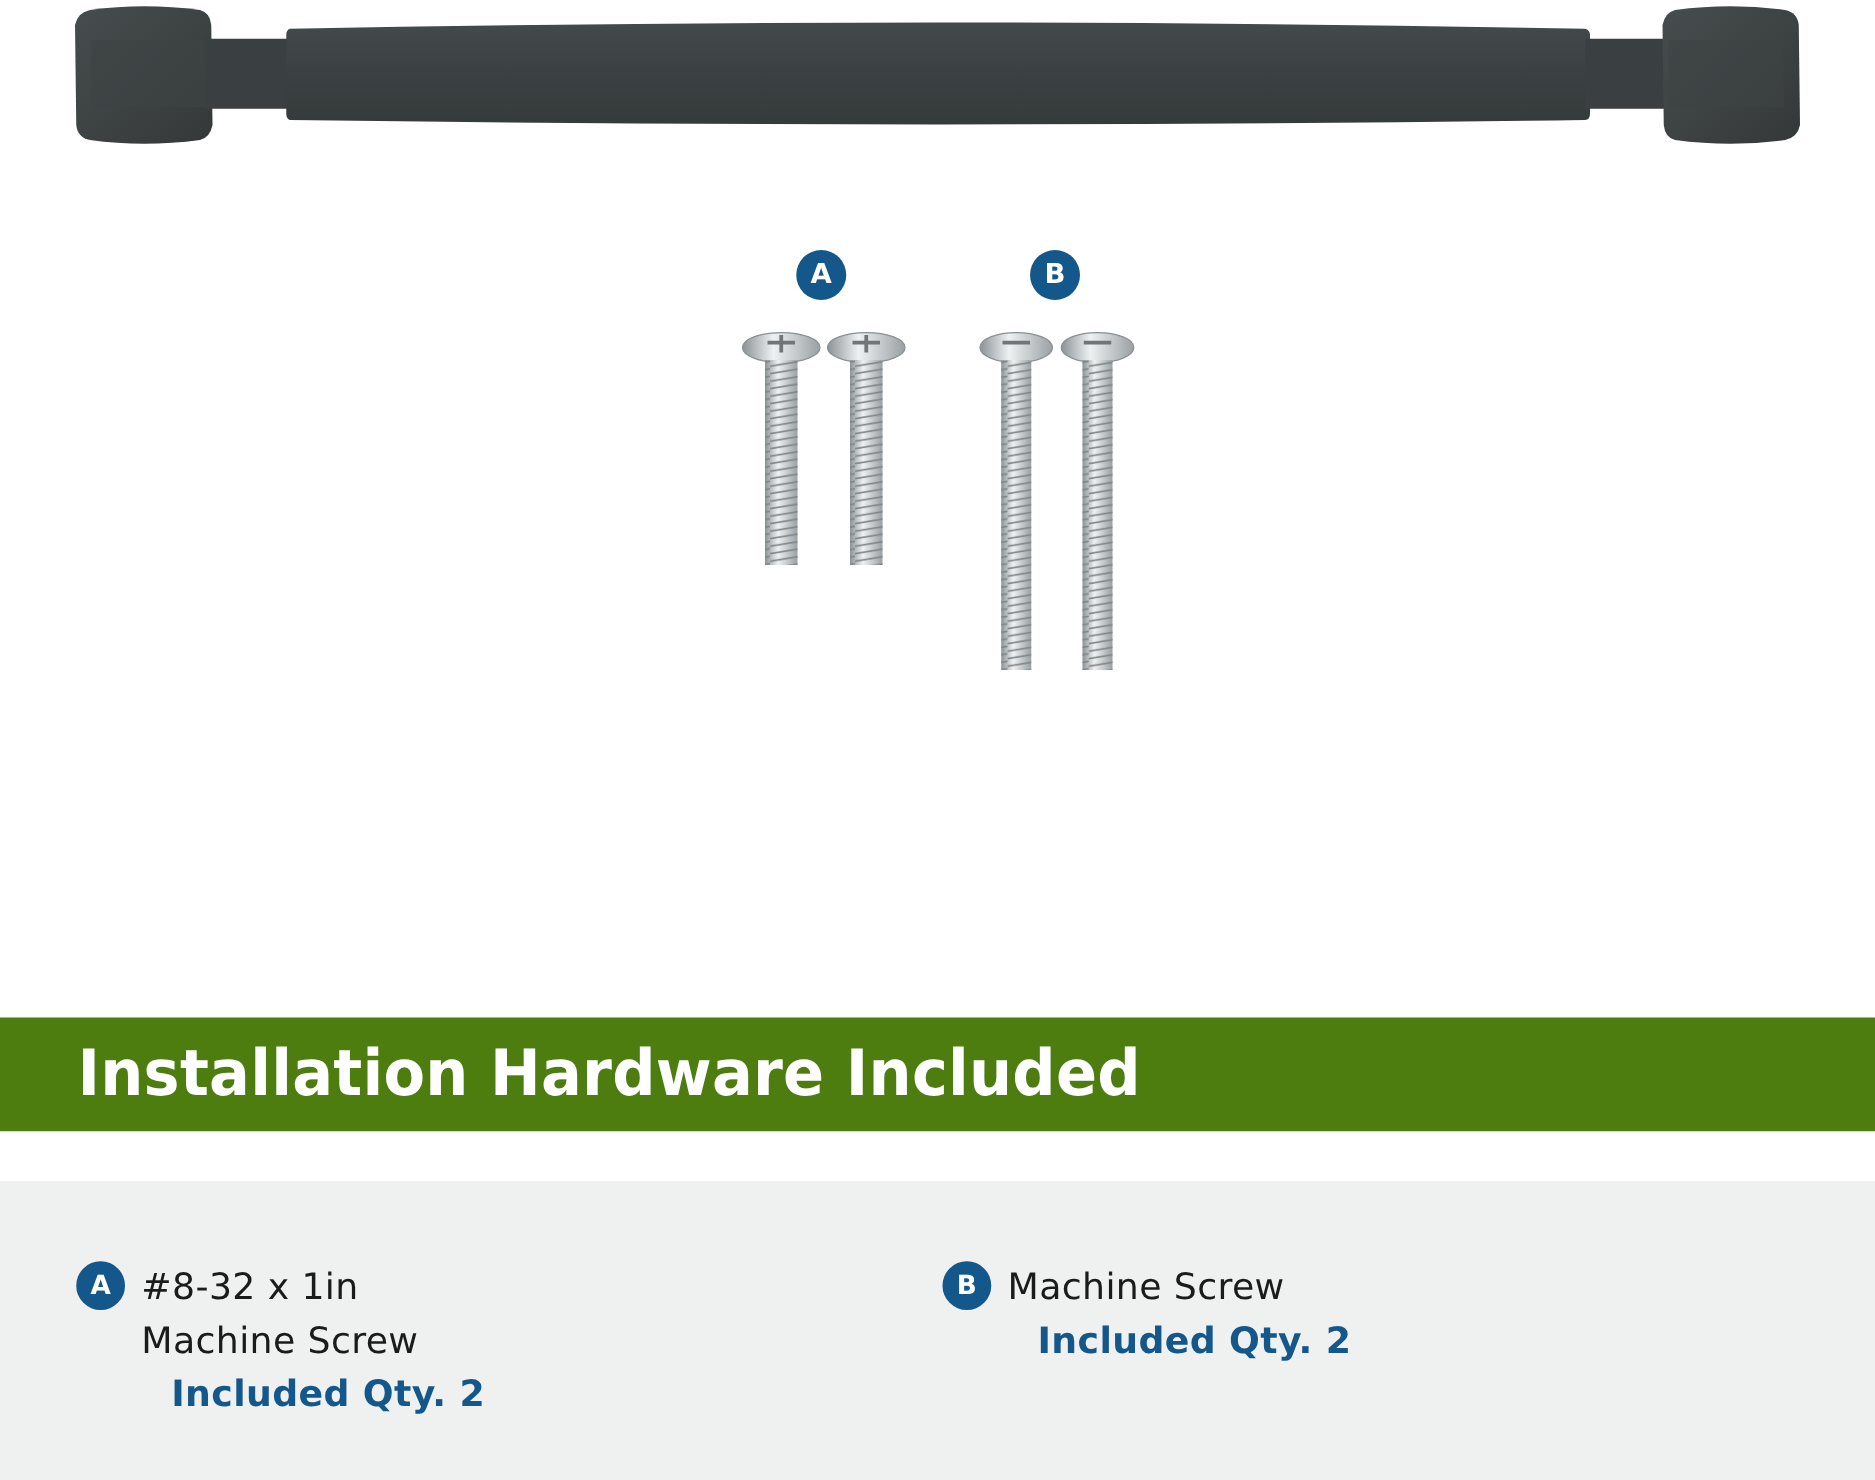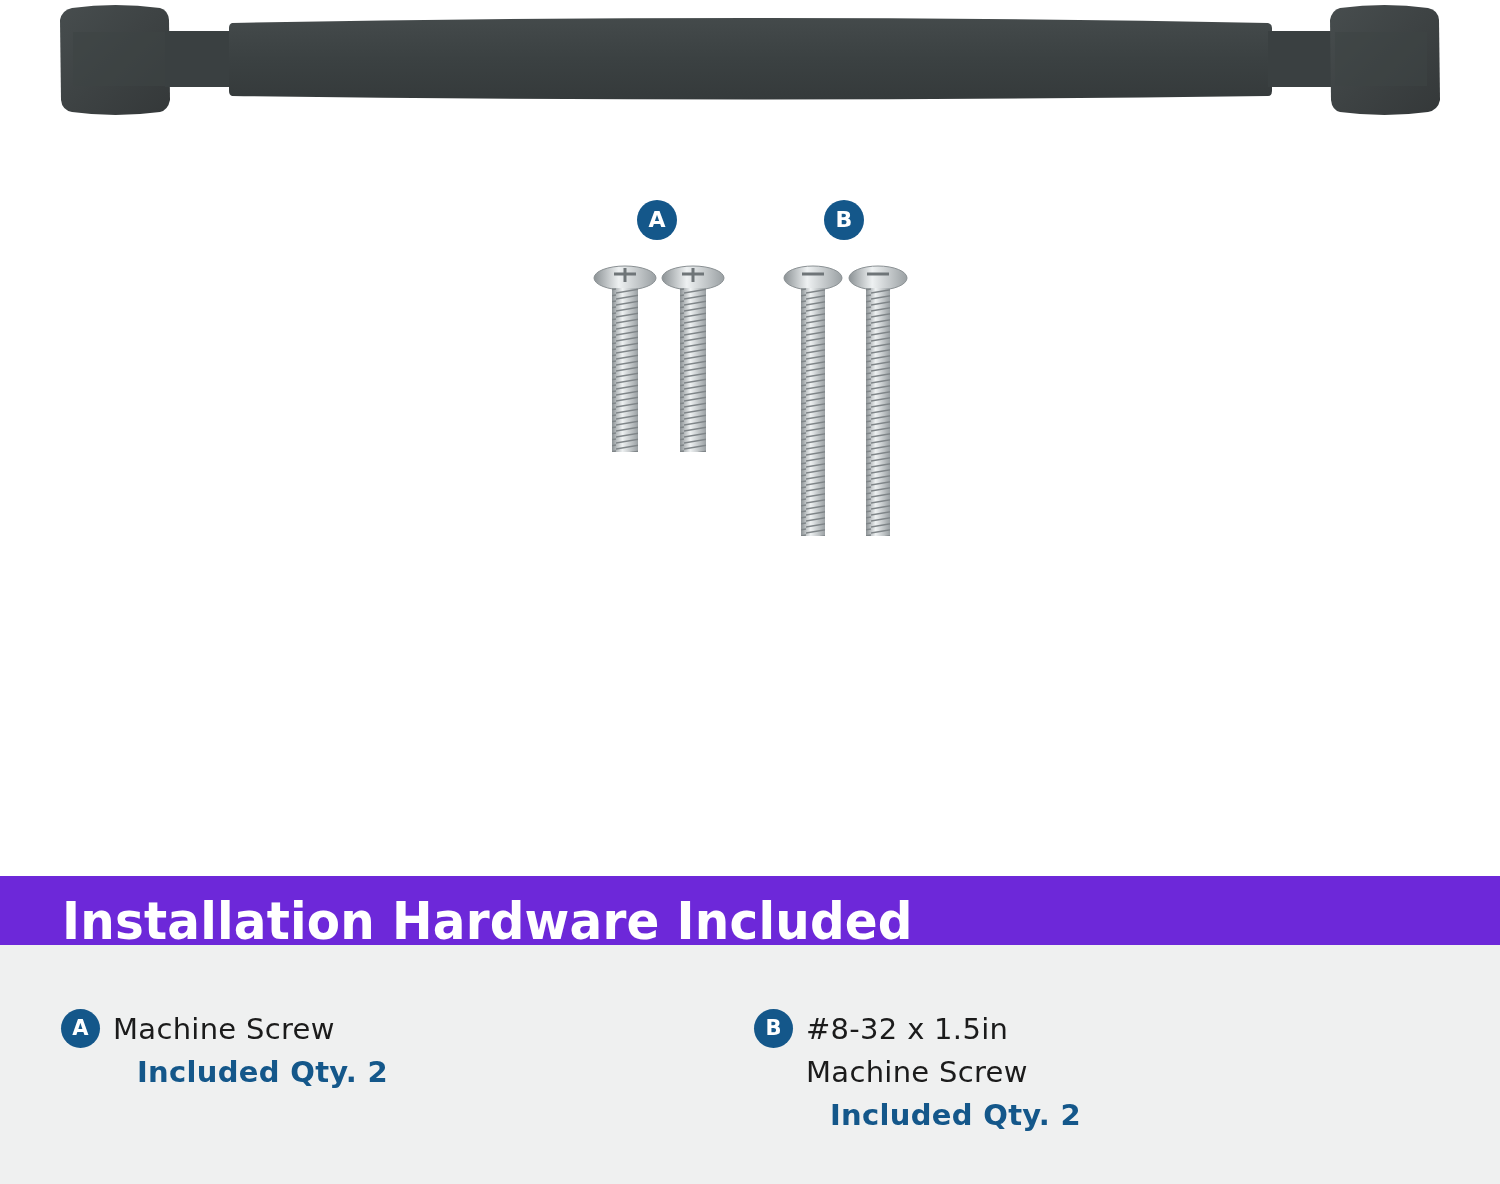--- a/index.html
+++ b/index.html
@@ -15,22 +15,22 @@
     .screw-group { position: absolute; }
     .badge {
       position: absolute; width: 40px; height: 40px; border-radius: 50%;
       color: #fff; font-weight: bold; font-size: 22px; line-height: 40px; text-align: center;
       font-family: "DejaVu Sans", sans-serif;
     }
     .screw { position: absolute; }
 
     
     .banner {
-      position: absolute; left: 0; top: 876px; width: 1500px; height: 91px;
-      background: #6d28d9;
+      position: absolute; left: 0; top: 814px; width: 1500px; height: 91px;
+      background: #4d7c0f;
     }
     .banner-title {
       position: absolute; left: 62px; top: 16px;
       color: #ffffff; font-size: 51px; font-weight: 600;
       font-family: "DejaVu Sans", sans-serif; letter-spacing: 0.2px;
       transform: scaleX(0.95); transform-origin: left center;
       white-space: nowrap;
     }
 
     
@@ -125,26 +125,26 @@
 </div>
 
 <div class="banner">
   <div class="banner-title">Installation Hardware Included</div>
 </div>
 
 <div class="info-panel">
   <div class="item" style="left:61px;">
     <div class="item-badge" style="background:#14578a;">A</div>
     <div class="item-text">
+      <div class="item-line">#8-32 x 1in</div>
       <div class="item-line">Machine Screw</div>
       <div class="item-line item-qty" style="color:#14578a;">Included Qty. 2</div>
     </div>
   </div>
 
   <div class="item" style="left:754px;">
     <div class="item-badge" style="background:#14578a;">B</div>
     <div class="item-text">
-      <div class="item-line">#8-32 x 1.5in</div>
       <div class="item-line">Machine Screw</div>
       <div class="item-line item-qty" style="color:#14578a;">Included Qty. 2</div>
     </div>
   </div>
 </div>
 
 </body></html>

